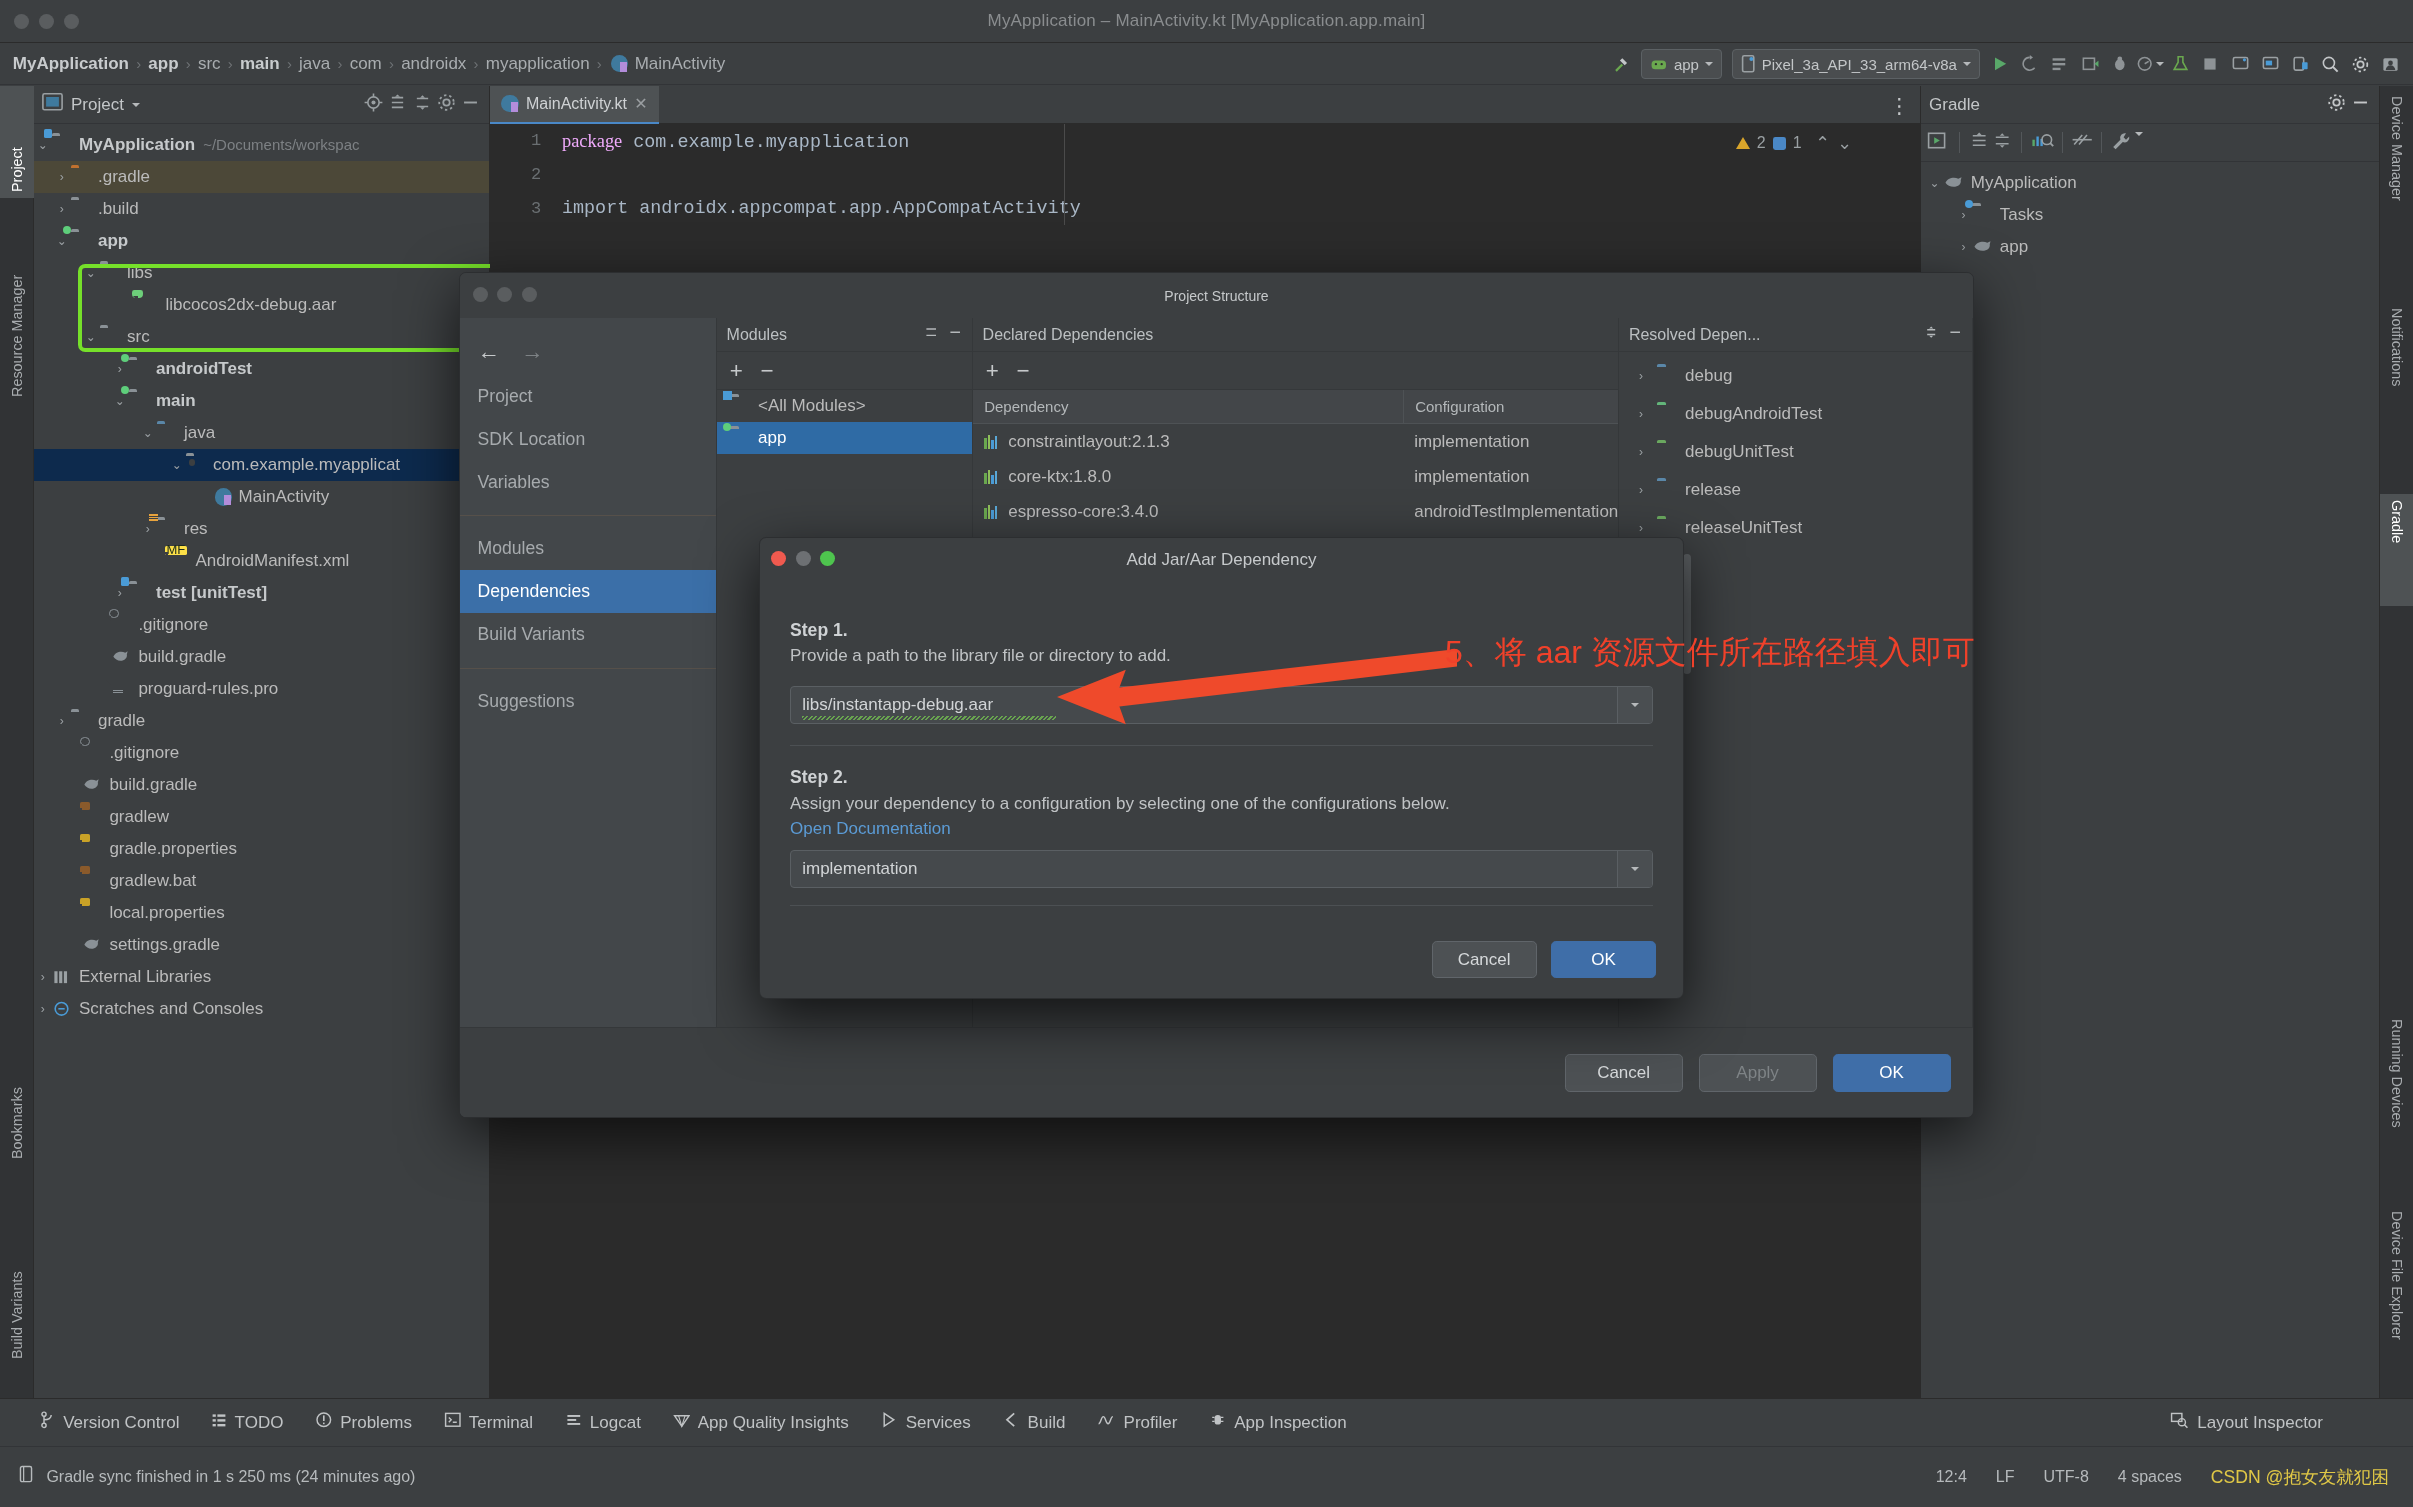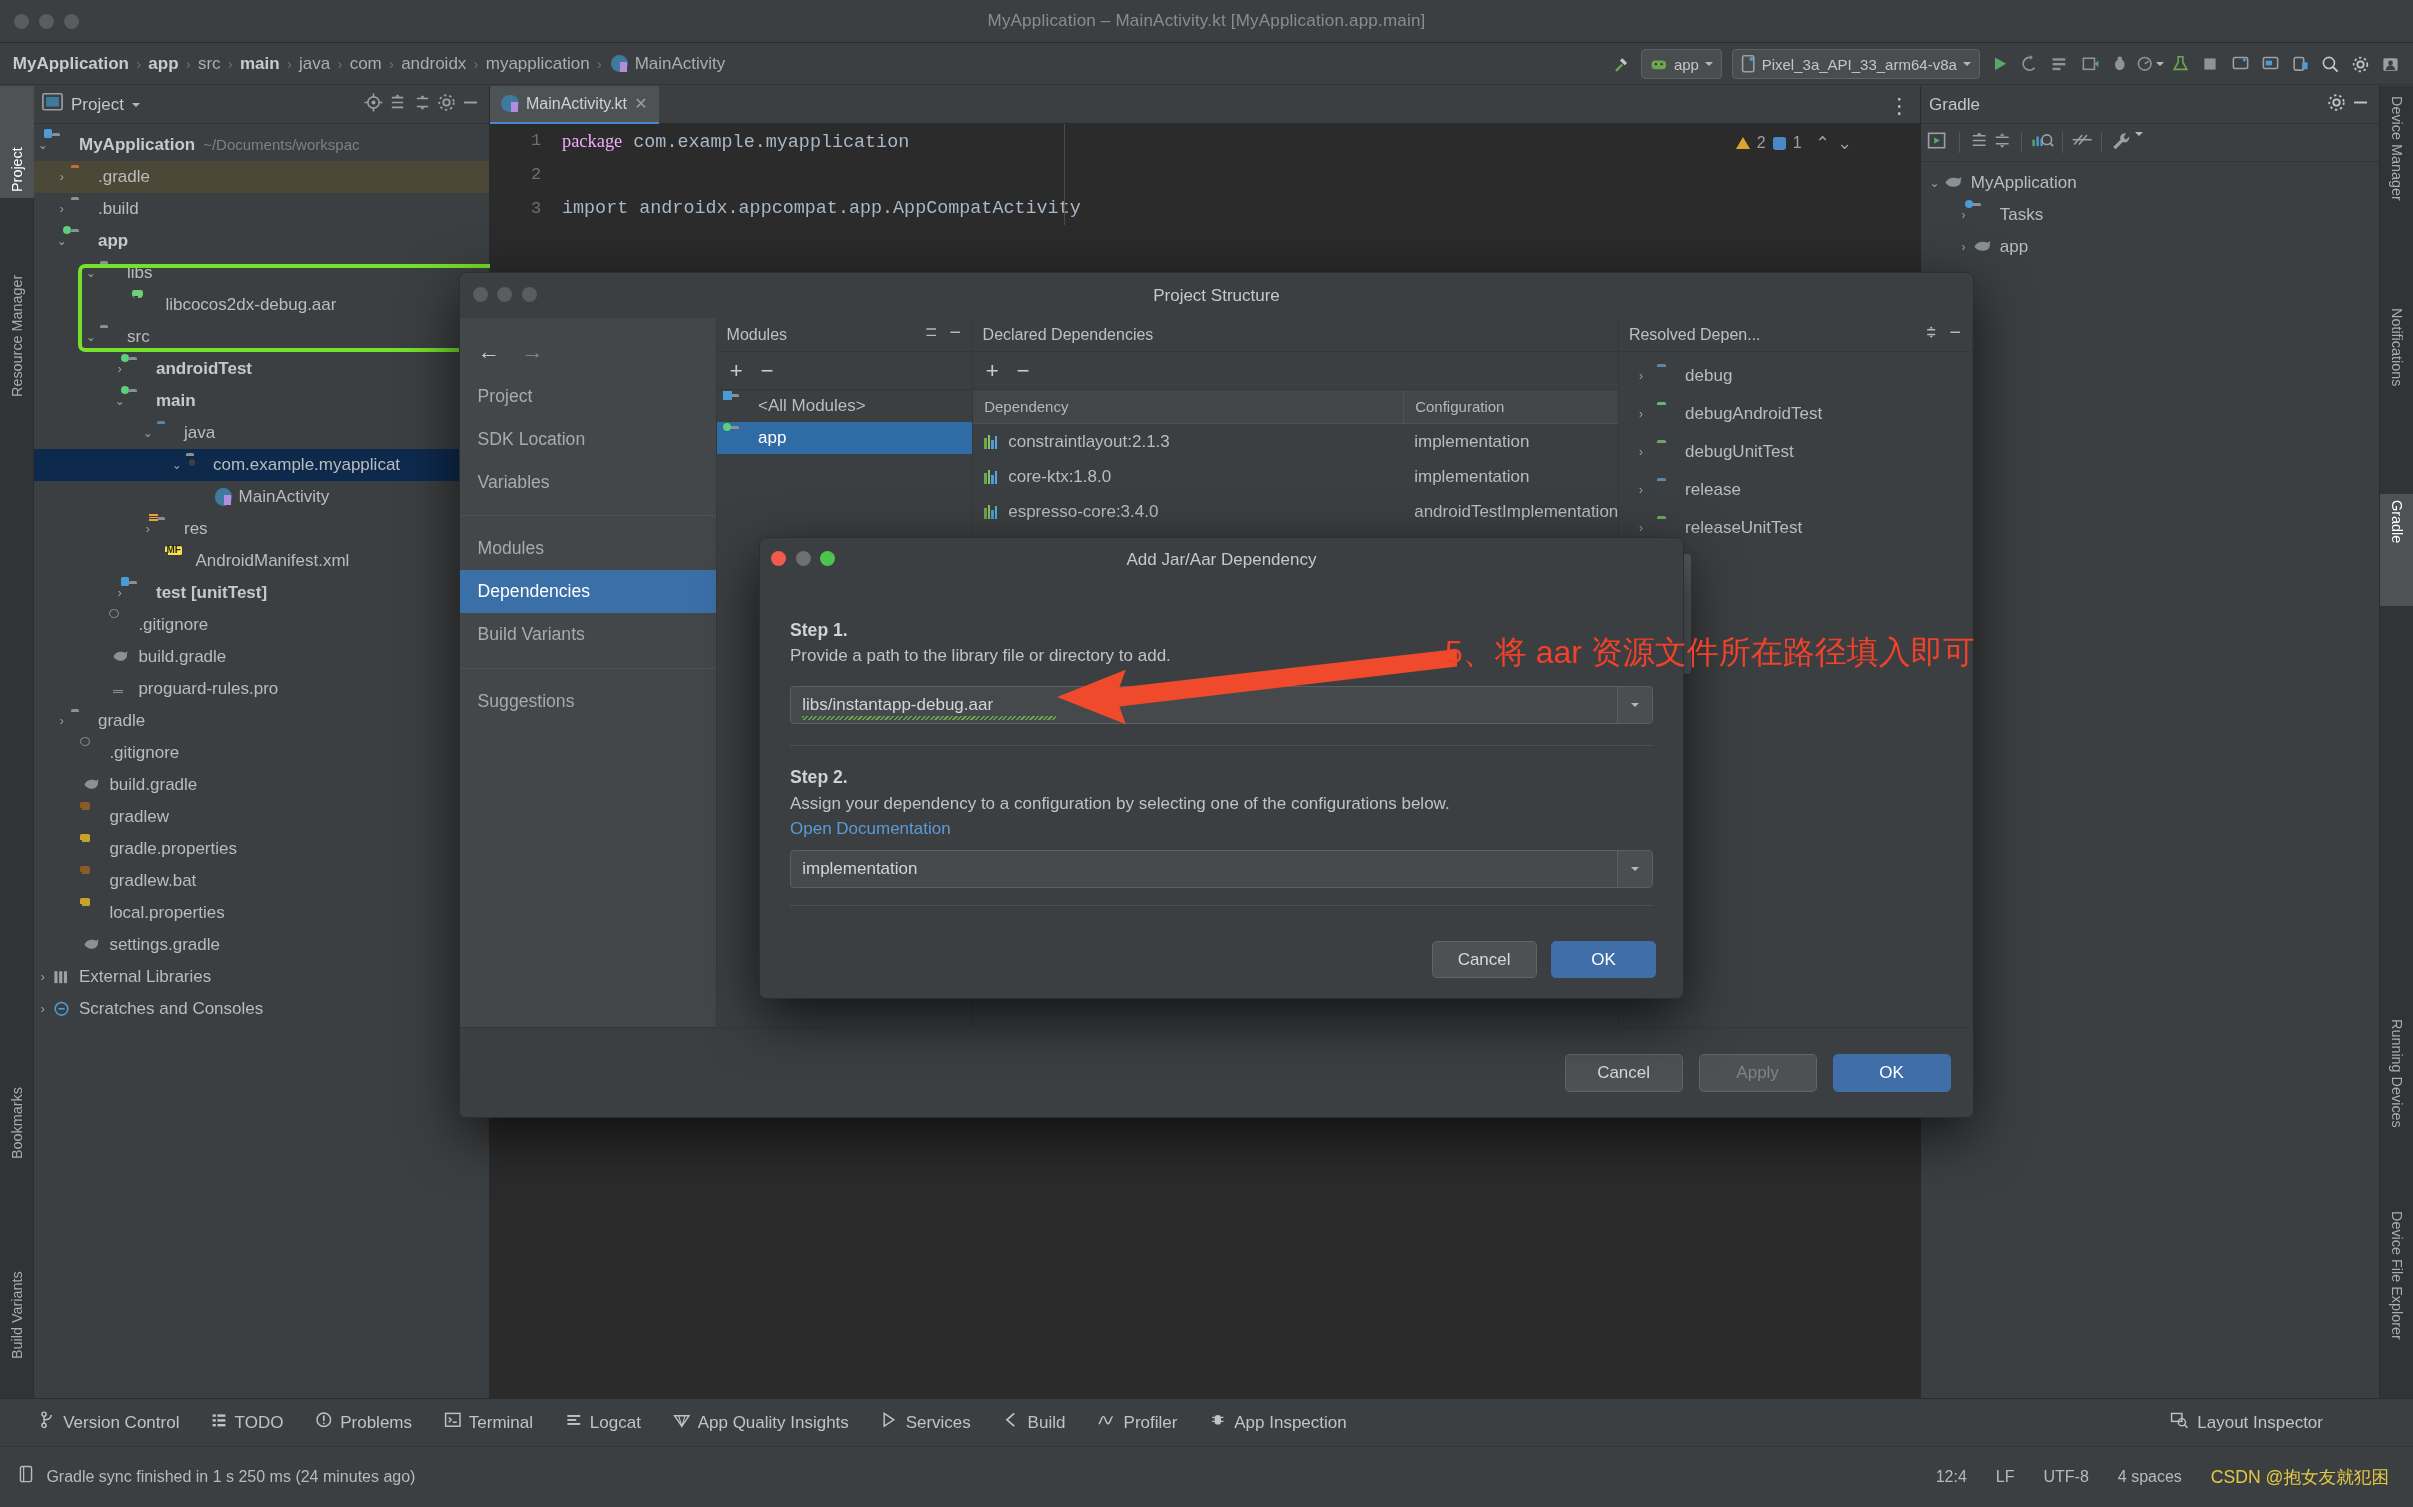--- a/index.html
+++ b/index.html
@@ -115,21 +115,21 @@
   .gsep{width:0.8px;height:21px;background:#53575a;margin:0 8px;}
 
   
   .psdlg{
     position:absolute; left:459px; top:272px; width:1515px; height:846px;
     background:#3c3f41; border-radius:7.2px; box-shadow:0 17.6px 56px rgba(0,0,0,.65);
     border:0.8px solid #2c2e30; overflow:hidden;
   }
   .psbar{height:45px; background:#3c3f41; display:flex;align-items:center;justify-content:center;position:relative;}
   .psbar .traffic{left:12.8px;top:14.4px;}
-  .psbar .t{color:#c6c9cb;font-size:17px;}
+  .psbar .t{color:#c6c9cb;font-size:14px;}
   .psbody{position:absolute;left:0;top:45px;right:0;bottom:0;display:flex;}
   .psside{width:257px;background:#43474a;border-right:0.8px solid #35383a;padding-top:11.2px;}
   .psnav{height:43px;display:flex;align-items:center;padding-left:17.6px;font-size:17.6px;color:#a7abae;}
   .psnav.sel{background:#3b6fa8;color:#ffffff;}
   .psarrows{height:46px;display:flex;align-items:center;gap:21px;padding-left:17.6px;font-size:22.4px;color:#c6c9cb;}
   .pssep{height:0.8px;background:#56504a;margin:11.2px 0;}
 
   .pscol{display:flex;flex-direction:column;border-right:0.8px solid #35383a;}
   .pscolhead{height:34px;display:flex;align-items:center;padding:0 9.6px;font-size:16px;color:#bcc0c2;border-bottom:0.8px solid #35383a;}
   .pscolhead .mini{margin-left:auto;display:flex;gap:9.6px;align-items:center;}
@@ -477,21 +477,21 @@
     <div class="trow" style="padding-left:163px">
       <span class="kticon" style="margin-left:17.6px"></span>
       <span class="tlabel">MainActivity</span>
     </div>
     <div class="trow" style="padding-left:105px">
       <span class="arrow">›</span>
       <span class="ic"><span class="folder"><span style="position:absolute;right:-1.6px;bottom:-2.4px;width:9.6px;height:8.8px;background:repeating-linear-gradient(#e8a33d 0 1.6px,#3c3f41 1.6px 2.7px);display:block"></span></span></span>
       <span class="tlabel">res</span>
     </div>
     <div class="trow" style="padding-left:134px">
-      <span class="ic"><span class="filei"><span style="position:absolute;left:-3.2px;bottom:-3.2px;background:#fde047;color:#1d2b1d;font-size:10px;font-weight:bold;padding:0 1.6px;border-radius:1.6px;line-height:8.8px;">MF</span></span></span>
+      <span class="ic"><span class="filei"><span style="position:absolute;left:-3.2px;bottom:-3.2px;background:#fde047;color:#1d2b1d;font-size:13px;font-weight:normal;padding:0 1.6px;border-radius:1.6px;line-height:8.8px;">MF</span></span></span>
       <span class="tlabel">AndroidManifest.xml</span>
     </div>
     <div class="trow" style="padding-left:77px">
       <span class="arrow">›</span>
       <span class="ic"><span class="folder"><span class="dot bluesq"></span></span></span>
       <span class="tlabel bold">test [unitTest]</span>
     </div>
     <div class="trow" style="padding-left:77px">
       <span class="ic"><span class="filei"><span style="position:absolute;left:-1.6px;bottom:-2.4px;width:9.6px;height:9.6px;border:1.6px solid #8a9196;border-radius:50%;display:block;background:#3c3f41"></span></span></span>
       <span class="tlabel">.gitignore</span>

